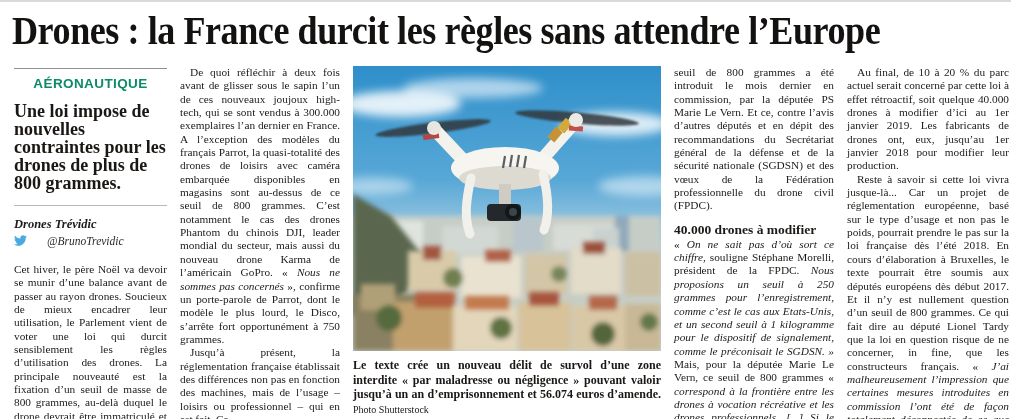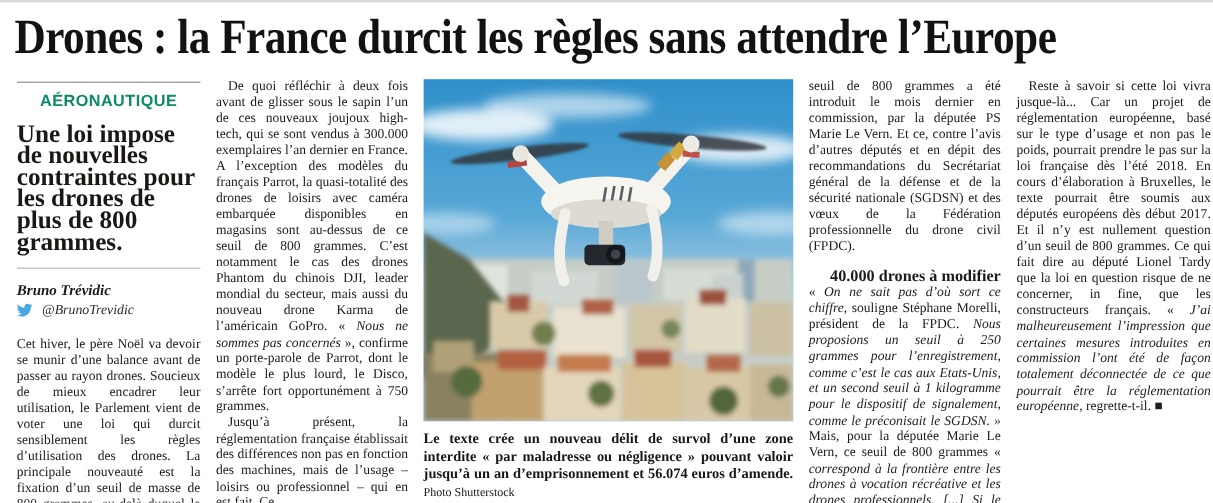--- a/index.html
+++ b/index.html
@@ -22,30 +22,30 @@
   .col p + p.indent{margin-top:0;}
   em{font-style:italic;}
 
   
   .kicker-rule{border-top:1px solid #8f8f8f;margin:2px 0 7px 0;}
   .kicker{
     font-family:"Liberation Sans",sans-serif;font-weight:700;
     font-size:13.5px;letter-spacing:0.4px;color:#0d8a68;text-align:center;
   }
   .standfirst{
-    margin:11px 0 0 0;font-size:21px;line-height:18px;font-weight:700;color:#1a1714;
+    margin:11px 0 0 0;font-size:18px;line-height:18px;font-weight:700;color:#1a1714;
   }
   .divider{border-top:1px solid #b9b9b9;margin:13px 0 11px 0;}
   .byline{font-weight:700;font-style:italic;font-size:12.5px;}
-  .twitter-line{display:flex;align-items:flex-end;gap:8px;margin-top:2px;
+  .twitter-line{display:flex;align-items:flex-end;gap:20px;margin-top:2px;
     font-style:italic;font-size:11.5px;color:#2a2a2a;cursor:pointer;}
   .twitter-line svg{width:13px;height:13px;fill:#4aa9e0;flex:0 0 auto;}
   .col1 p.lead{margin-top:16px;}
 
-  .subhead{margin:9px 0 1px 0;font-size:13.5px;font-weight:700;line-height:15px;text-align:right;}
+  .subhead{margin:9px 0 1px 0;font-size:13.5px;font-weight:700;line-height:15px;}
 
   
   .photo-block{margin:0;}
   .photo{width:308px;height:285px;overflow:hidden;background:#5aa9d8;}
   .photo svg{display:block;}
   .caption{
     margin-top:7px;font-size:12px;line-height:14.5px;font-weight:700;
     text-align:justify;color:#1a1714;
   }
   .caption .credit{font-weight:400;font-size:10px;}
@@ -55,21 +55,21 @@
 
 <h1 class="headline">Drones : la France durcit les règles sans attendre l’Europe</h1>
 
 <div class="columns">
 
   <div class="col col1">
     <div class="kicker-rule"></div>
     <div class="kicker">AÉRONAUTIQUE</div>
     <h2 class="standfirst">Une loi impose de nouvelles contraintes pour les drones de plus de 800 grammes.</h2>
     <div class="divider"></div>
-    <div class="byline">Bruno Trévidic</div>
+    <div class="byline">Drones Trévidic</div>
     <div class="twitter-line">
       <svg viewBox="0 0 24 24" aria-hidden="true">
         <path d="M23.954 4.569c-.885.389-1.83.654-2.825.775 1.014-.611 1.794-1.574 2.163-2.723-.951.555-2.005.959-3.127 1.184-.896-.959-2.173-1.559-3.591-1.559-2.717 0-4.92 2.203-4.92 4.917 0 .39.045.765.127 1.124C7.691 8.094 4.066 6.13 1.64 3.161c-.427.722-.666 1.561-.666 2.475 0 1.71.87 3.213 2.188 4.096-.807-.026-1.566-.248-2.228-.616v.061c0 2.385 1.693 4.374 3.946 4.827-.413.111-.849.171-1.296.171-.314 0-.615-.03-.916-.086.631 1.953 2.445 3.377 4.604 3.417-1.68 1.319-3.809 2.105-6.102 2.105-.39 0-.779-.023-1.17-.067 2.189 1.394 4.768 2.209 7.557 2.209 9.054 0 13.999-7.496 13.999-13.986 0-.209 0-.42-.015-.63.961-.689 1.8-1.56 2.46-2.548l-.047-.02z"></path>
       </svg>
       <span>@BrunoTrevidic</span>
     </div>
     <p class="lead">Cet hiver, le père Noël va devoir se munir d’une balance avant de passer au rayon drones. Soucieux de mieux encadrer leur utilisation, le Parlement vient de voter une loi qui durcit sensiblement les règles d’utilisation des drones. La principale nouveauté est la fixation d’un seuil de masse de 800 grammes, au-delà duquel le drone devrait être immatriculé et doté d’un dispositif de signalement sonore et lumineux, tandis que son utilisateur devra avoir suivi une formation de « télépilote ». Le texte crée aussi un nouveau délit de survol d’une zone</p>
   </div>
 
   <div class="col col2">
@@ -201,16 +201,17 @@
     </figcaption>
   </figure>
 
   <div class="col col4">
     <p>seuil de 800 grammes a été introduit le mois dernier en commission, par la députée PS Marie Le Vern. Et ce, contre l’avis d’autres députés et en dépit des recommandations du Secrétariat général de la défense et de la sécurité nationale (SGDSN) et des vœux de la Fédération professionnelle du drone civil (FPDC).</p>
     <h3 class="subhead">40.000 drones à modifier</h3>
     <p>« <em>On ne sait pas d’où sort ce chiffre,</em> souligne Stéphane Morelli, président de la FPDC. <em>Nous proposions un seuil à 250 grammes pour l’enregistrement, comme c’est le cas aux Etats-Unis, et un second seuil à 1 kilogramme pour le dispositif de signalement, comme le préconisait le SGDSN. »</em> Mais, pour la députée Marie Le Vern, ce seuil de 800 grammes « <em>correspond à la frontière entre les drones à vocation récréative et les drones professionnels. [...] Si le seuil était fixé à 1 kilogramme, seuls 6 % des drones seraient concernés, ce qui reviendrait à vider la loi de sa substance</em> ».</p>
   </div>
 
   <div class="col col5">
+    <p class="indent">Au final, de 10 à 20 % du parc actuel serait concerné par cette loi à effet rétroactif, soit quelque 40.000 drones à modifier d’ici au 1er janvier 2019. Les fabricants de drones ont, eux, jusqu’au 1er janvier 2018 pour modifier leur production.</p>
     <p class="indent">Reste à savoir si cette loi vivra jusque-là... Car un projet de réglementation européenne, basé sur le type d’usage et non pas le poids, pourrait prendre le pas sur la loi française dès l’été 2018. En cours d’élaboration à Bruxelles, le texte pourrait être soumis aux députés européens dès début 2017. Et il n’y est nullement question d’un seuil de 800 grammes. Ce qui fait dire au député Lionel Tardy que la loi en question risque de ne concerner, in fine, que les constructeurs français. « <em>J’ai malheureusement l’impression que certaines mesures introduites en commission l’ont été de façon totalement déconnectée de ce que pourrait être la réglementation européenne,</em> regrette-t-il.  ■</p>
   </div>
 
 </div>
 
 </body></html>

